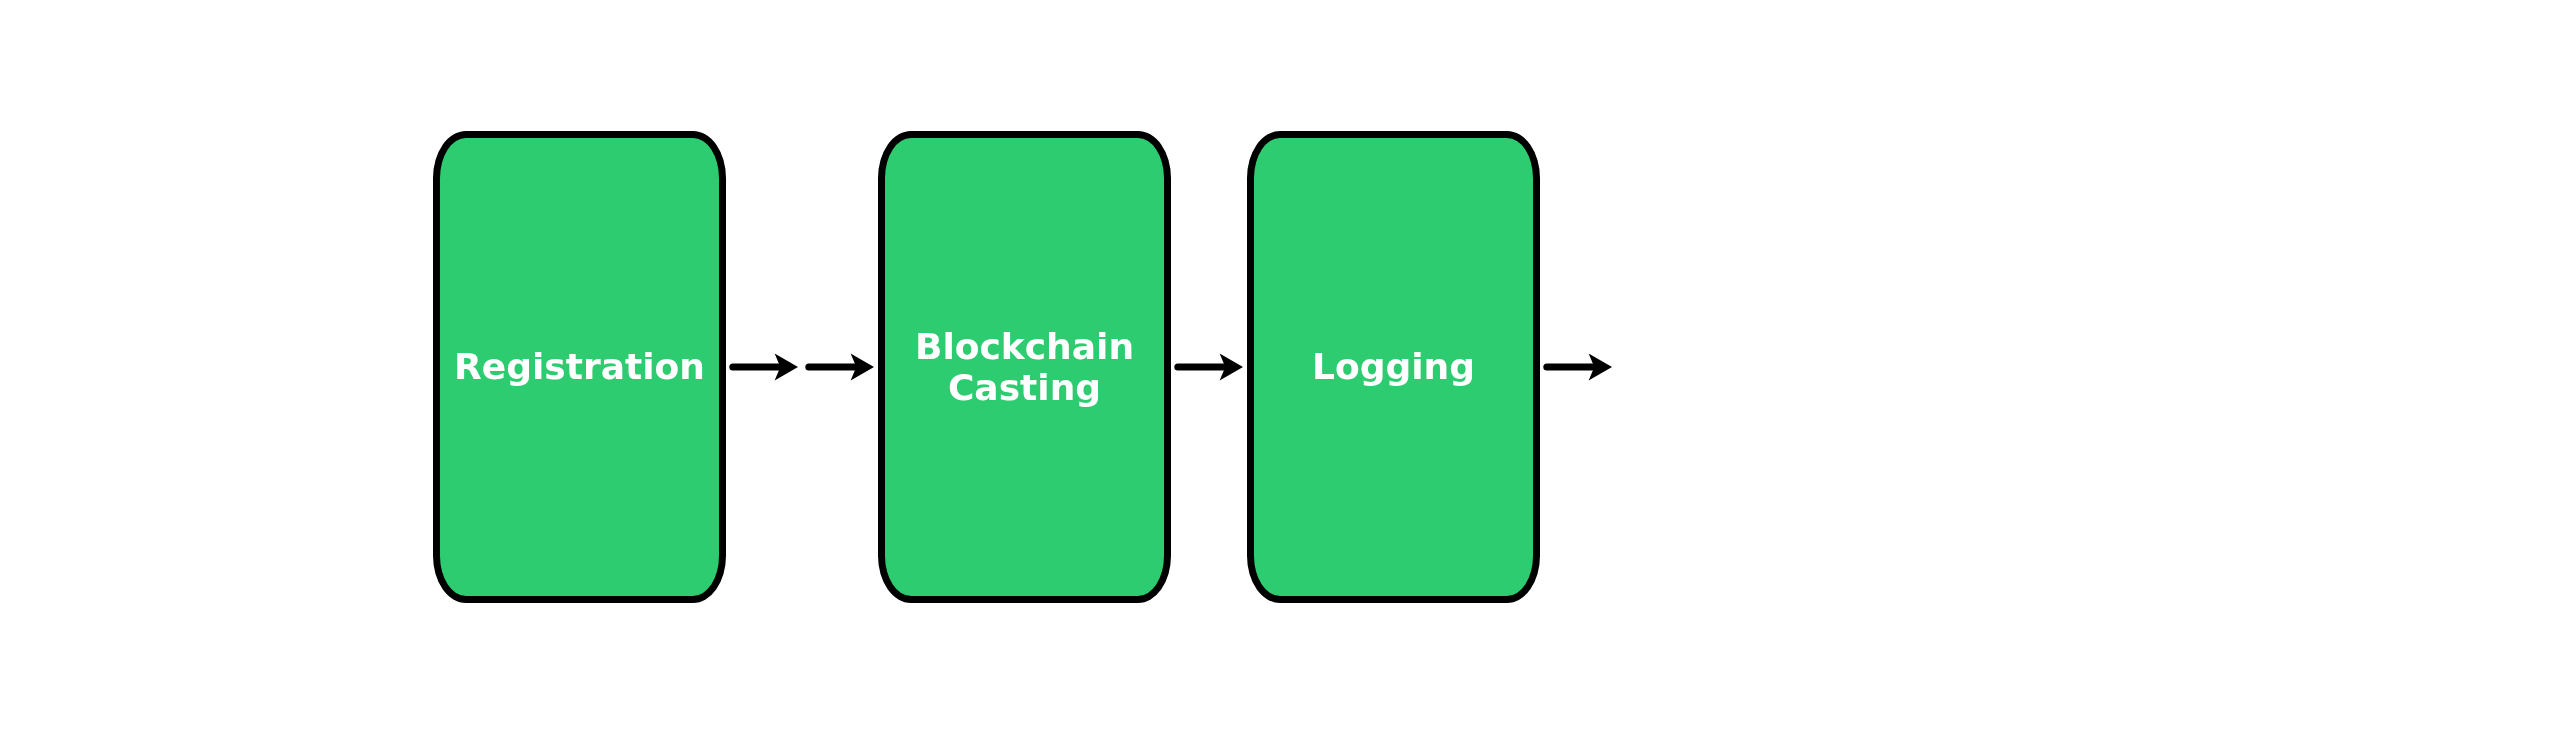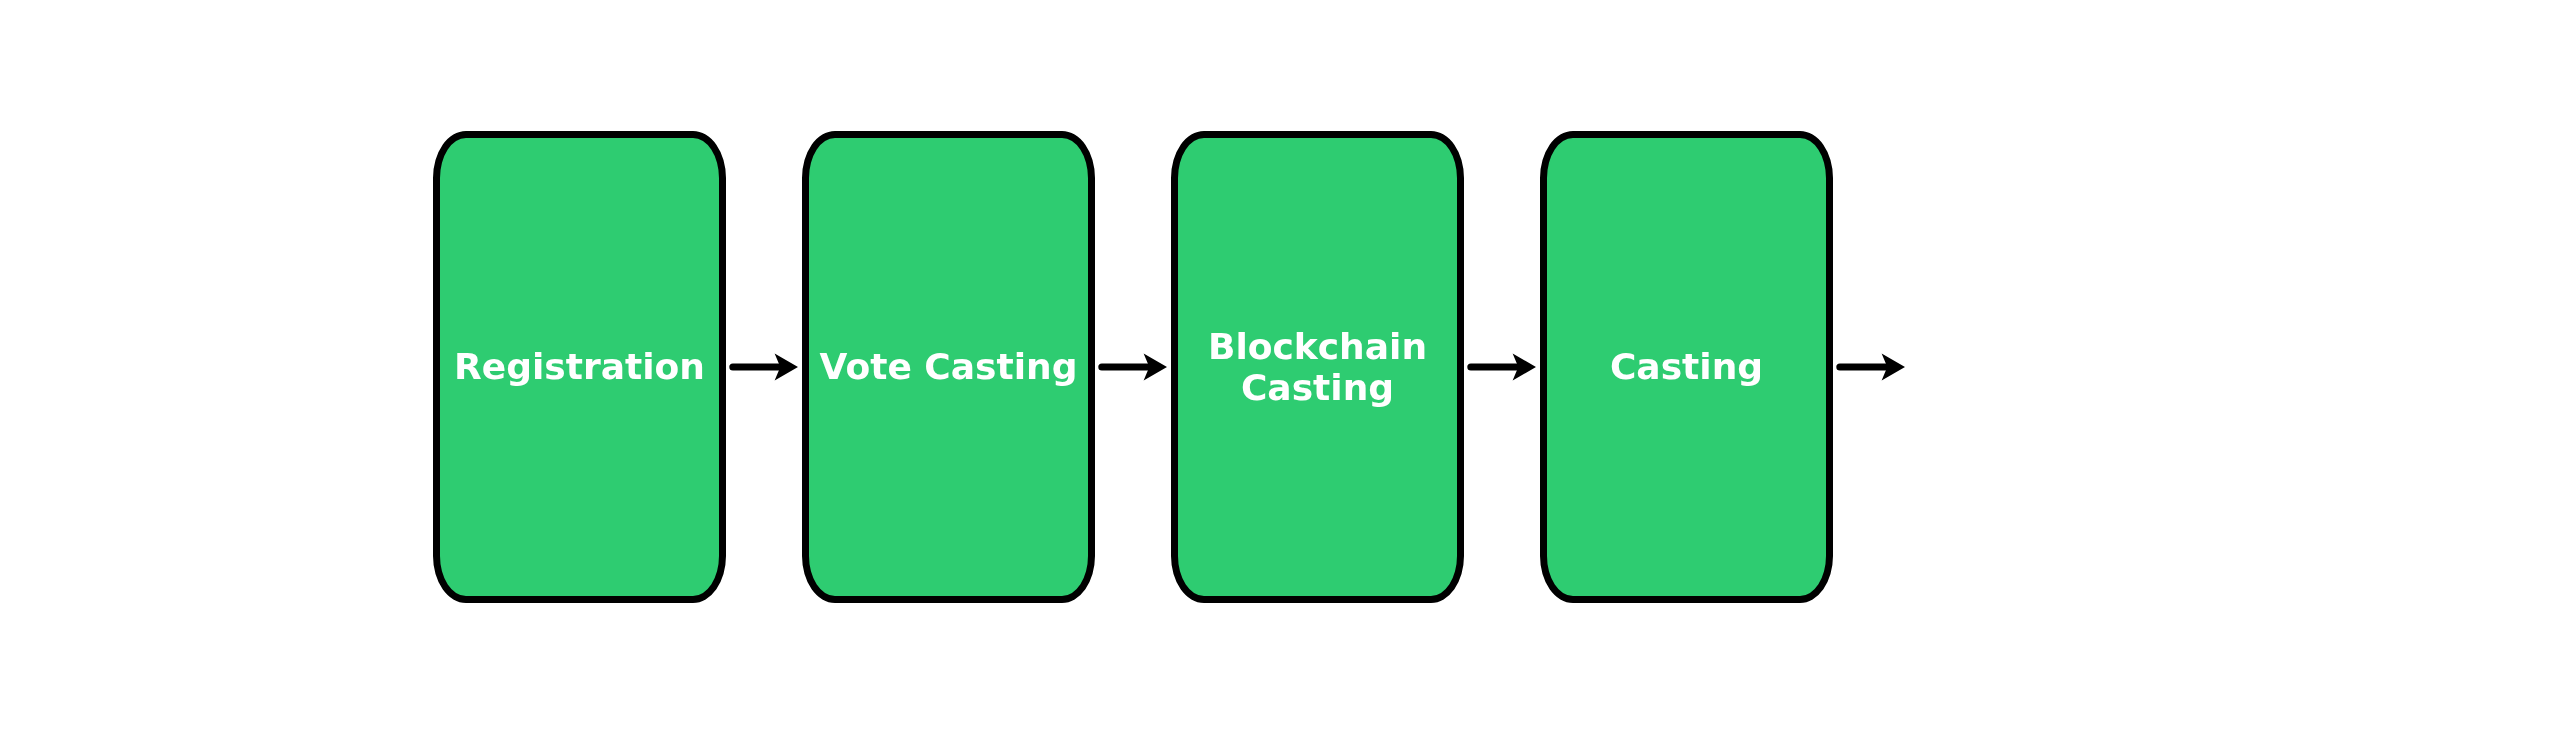--- a/index.html
+++ b/index.html
@@ -61,44 +61,41 @@
     <div class="label">Registration</div>
   </div>
 
   <div class="flow-arrow">
     <svg width="76" height="34" viewBox="0 0 106 48">
       <line x1="9" y1="24" x2="76" y2="24" stroke="#000000" stroke-width="10" stroke-linecap="round"></line>
       <polygon points="68,5 101,24 68,43 76,24" fill="#000000"></polygon>
     </svg>
   </div>
 
-  <div class="flow-node">
-    <div class="label">Vote Casting</div>
-  </div>
 
   <div class="flow-arrow">
     <svg width="76" height="34" viewBox="0 0 106 48">
       <line x1="9" y1="24" x2="76" y2="24" stroke="#000000" stroke-width="10" stroke-linecap="round"></line>
       <polygon points="68,5 101,24 68,43 76,24" fill="#000000"></polygon>
     </svg>
   </div>
 
   <div class="flow-node">
     <div class="label">Blockchain Casting</div>
   </div>
 
   <div class="flow-arrow">
     <svg width="76" height="34" viewBox="0 0 106 48">
       <line x1="9" y1="24" x2="76" y2="24" stroke="#000000" stroke-width="10" stroke-linecap="round"></line>
       <polygon points="68,5 101,24 68,43 76,24" fill="#000000"></polygon>
     </svg>
   </div>
 
   <div class="flow-node">
-    <div class="label">Casting</div>
+    <div class="label">Logging</div>
   </div>
 
   <div class="flow-arrow">
     <svg width="76" height="34" viewBox="0 0 106 48">
       <line x1="9" y1="24" x2="76" y2="24" stroke="#000000" stroke-width="10" stroke-linecap="round"></line>
       <polygon points="68,5 101,24 68,43 76,24" fill="#000000"></polygon>
     </svg>
   </div>
 
 

